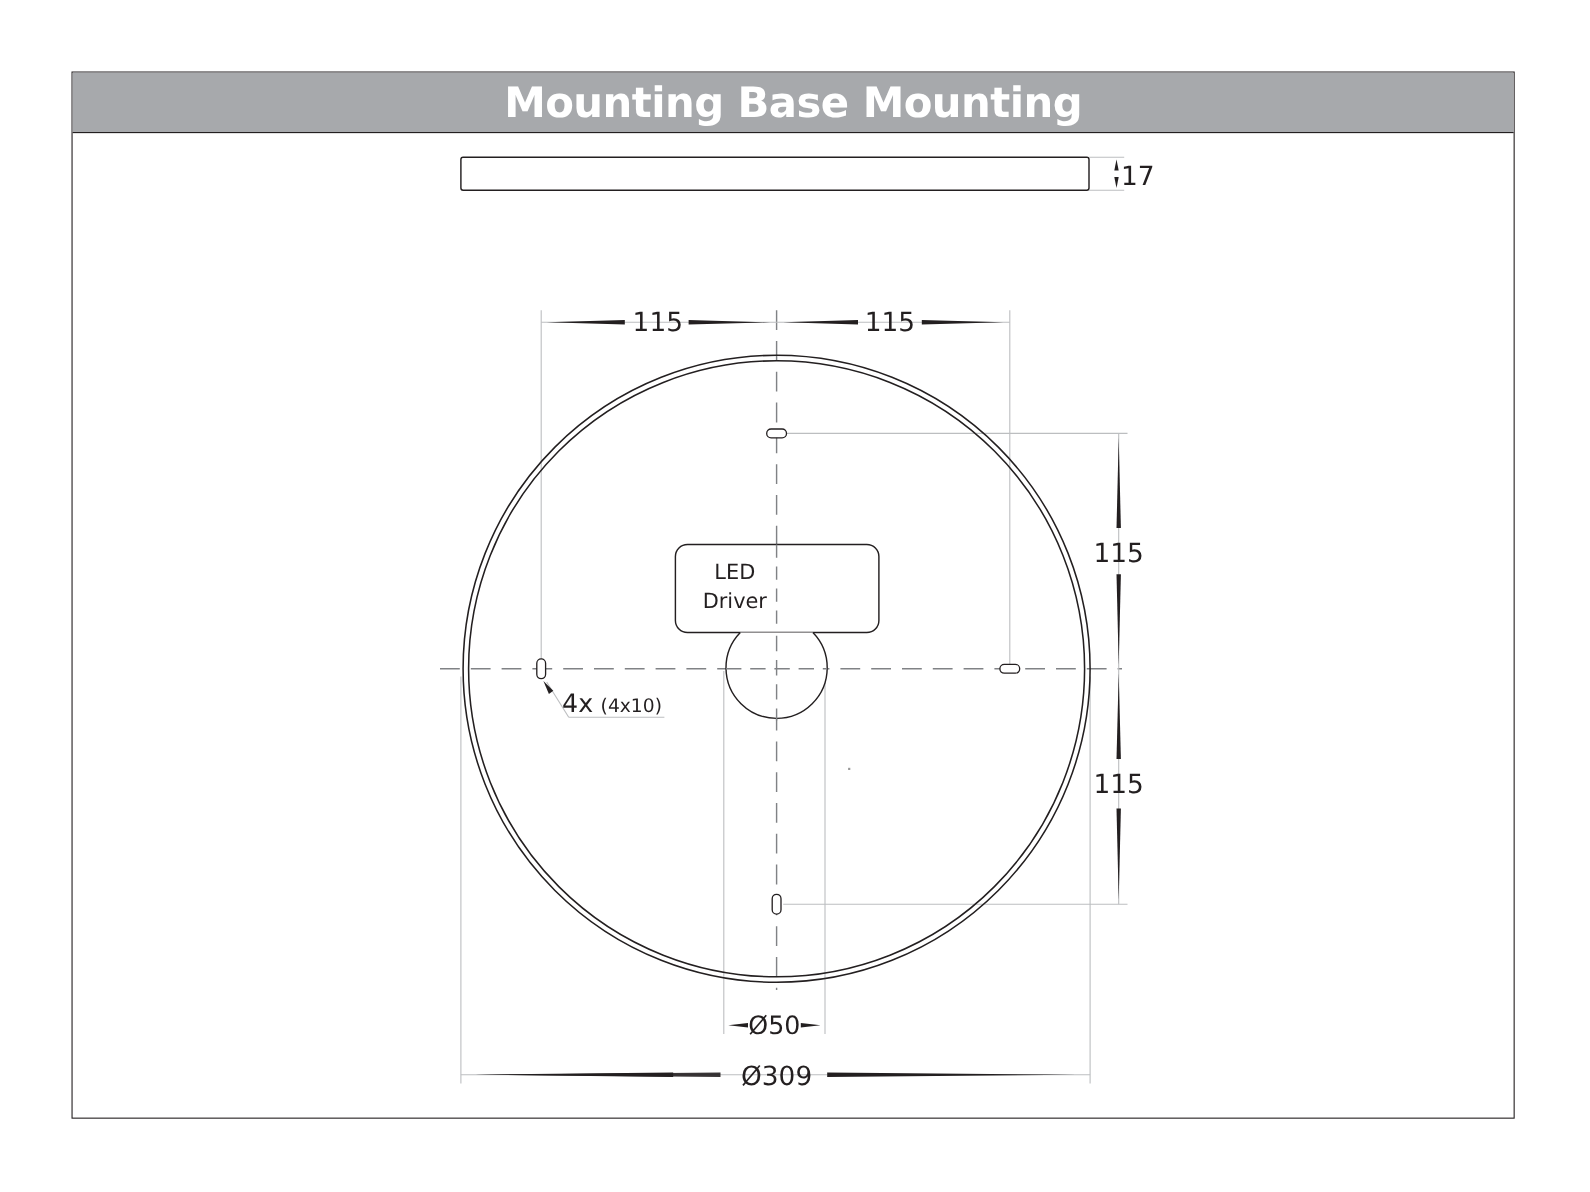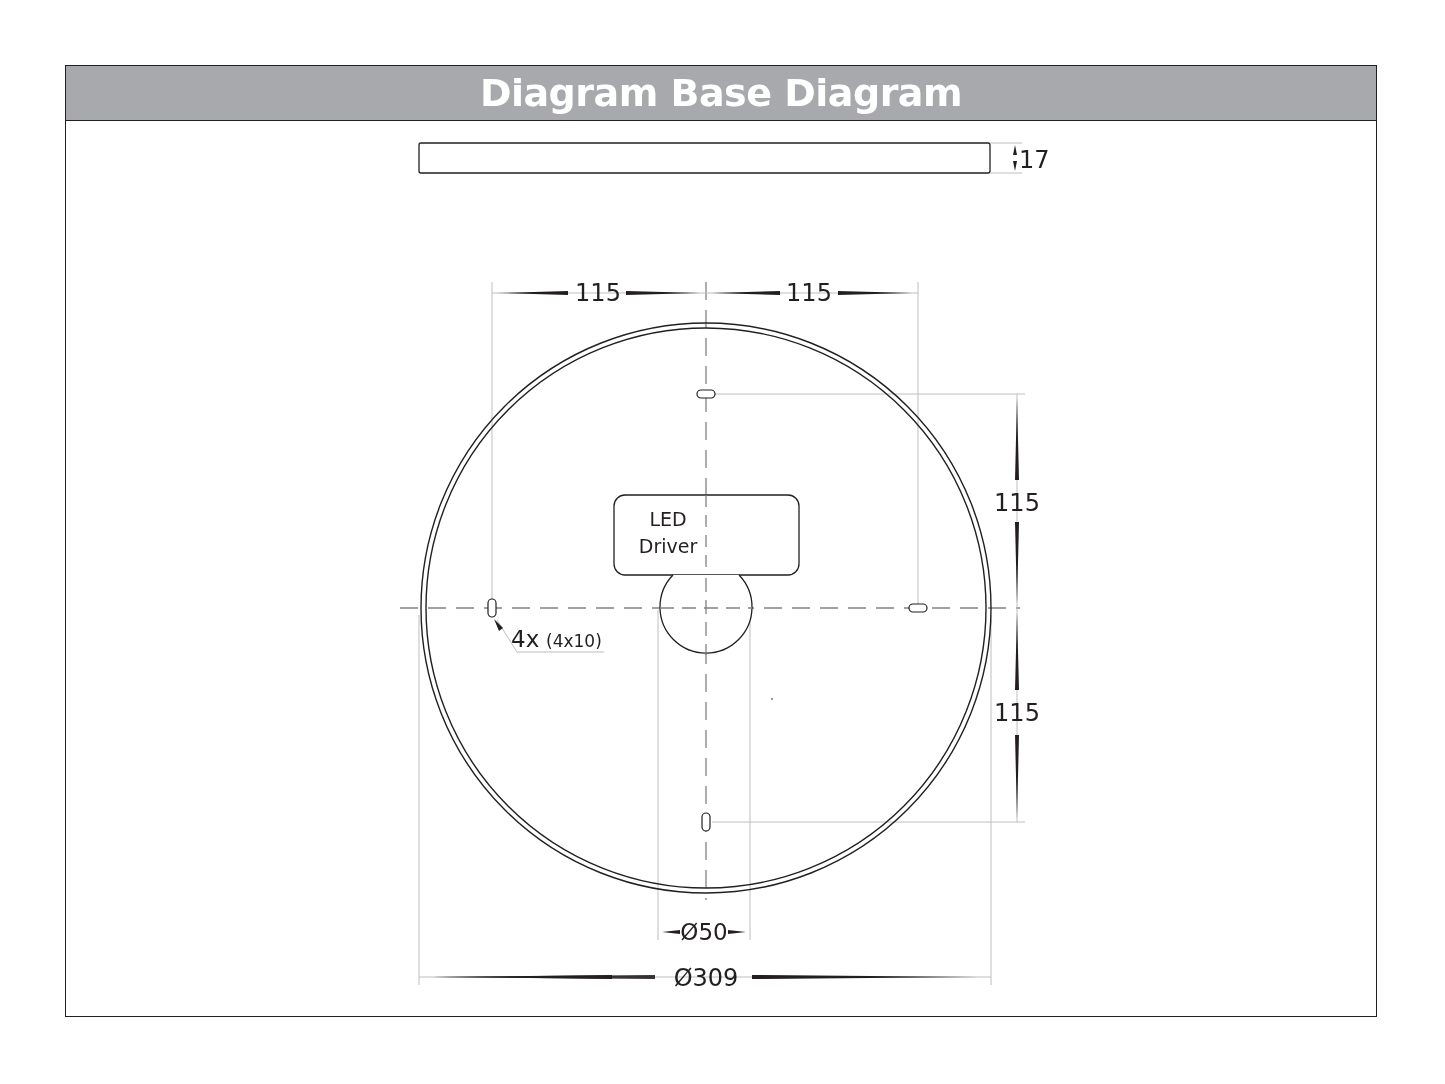--- a/index.html
+++ b/index.html
@@ -13,21 +13,21 @@
     .header-title { color: #ffffff; font-family: "DejaVu Sans", sans-serif; font-weight: bold;
                     font-size: 38px; letter-spacing: -0.5px; line-height: 1; }
     svg.drawing { position: absolute; left: 0; top: 0; }
     .dim-text { font-family: "DejaVu Sans", sans-serif; fill: #231f20; }
   </style>
 </head>
 <body>
 
 <div class="frame">
   <div class="header">
-    <span class="header-title">Diagram Base Diagram</span>
+    <span class="header-title">Mounting Base Mounting</span>
   </div>
 </div>
 
 <svg class="drawing" width="1445" height="1084" viewBox="0 0 1445 1084">
 
   <g>
     <rect x="419" y="143" width="571" height="30" rx="2" ry="2" fill="#fff" stroke="#231f20" stroke-width="1.3"></rect>
     <line x1="990" y1="143" x2="1022" y2="143" stroke="#bcbec0" stroke-width="1"></line>
     <line x1="990" y1="173" x2="1022" y2="173" stroke="#bcbec0" stroke-width="1"></line>
     <polygon points="1015,145 1013,155 1017,155" fill="#231f20"></polygon>

